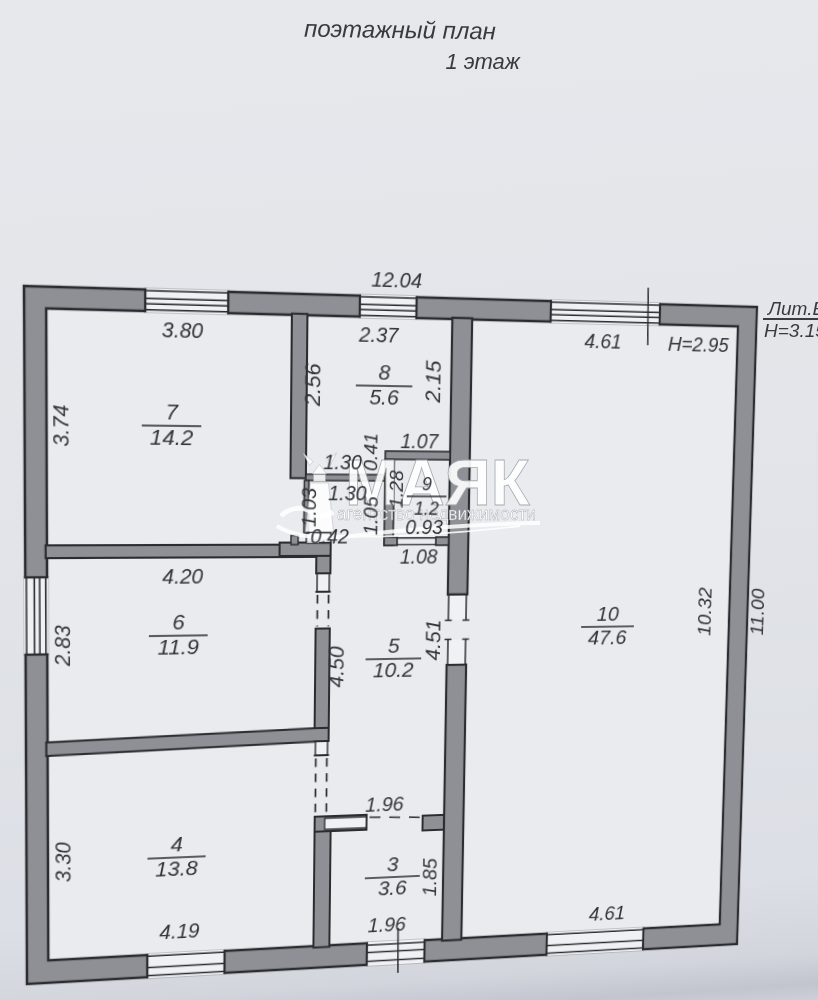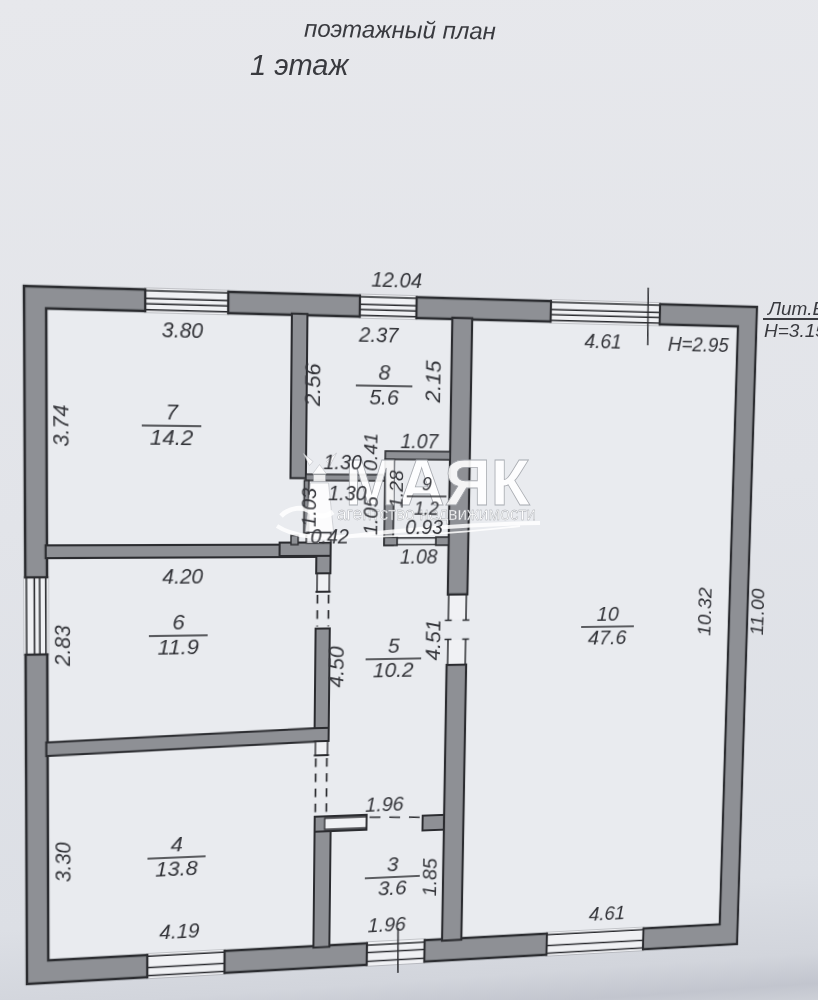--- a/index.html
+++ b/index.html
@@ -10,21 +10,21 @@
         transform-origin:0 0;
         transform:matrix3d(1.111794,0.0703532,0,0.000134943, 0.0059836,1.109987,0,0.0000532637, 0,0,1,0, 24,286,0,1);}
   .plan text{font-family:"Liberation Sans",sans-serif;font-style:italic;fill:#333439;}
   .t{position:absolute;font-style:italic;color:#393a3f;}
 </style>
 </head>
 <body>
 
 <div class="t" style="left:250px;top:16px;width:300px;text-align:center;font-size:24px;white-space:nowrap;transform:rotate(0.8deg);">поэтажный план</div>
 
-<div class="t" style="left:250px;top:49px;width:270px;text-align:left;font-size:29px;white-space:nowrap;">1 этаж</div>
+<div class="t" style="left:250px;top:49px;width:270px;text-align:right;font-size:22px;white-space:nowrap;">1 этаж</div>
 
 <div class="plan">
 <svg width="726" height="660" viewBox="0 0 726 660" style="overflow:visible;">
 
 <g>
         <rect x="20" y="20" width="686" height="618" fill="#e9ebef" stroke="none"></rect>
       </g>
 
 <g>
         <path d="M0,0 H726 V660 H0 Z M20,20 V638 H706 V20 Z" fill="#8e9095" stroke="#2b2c30" stroke-width="2.4" fill-rule="evenodd"></path>

